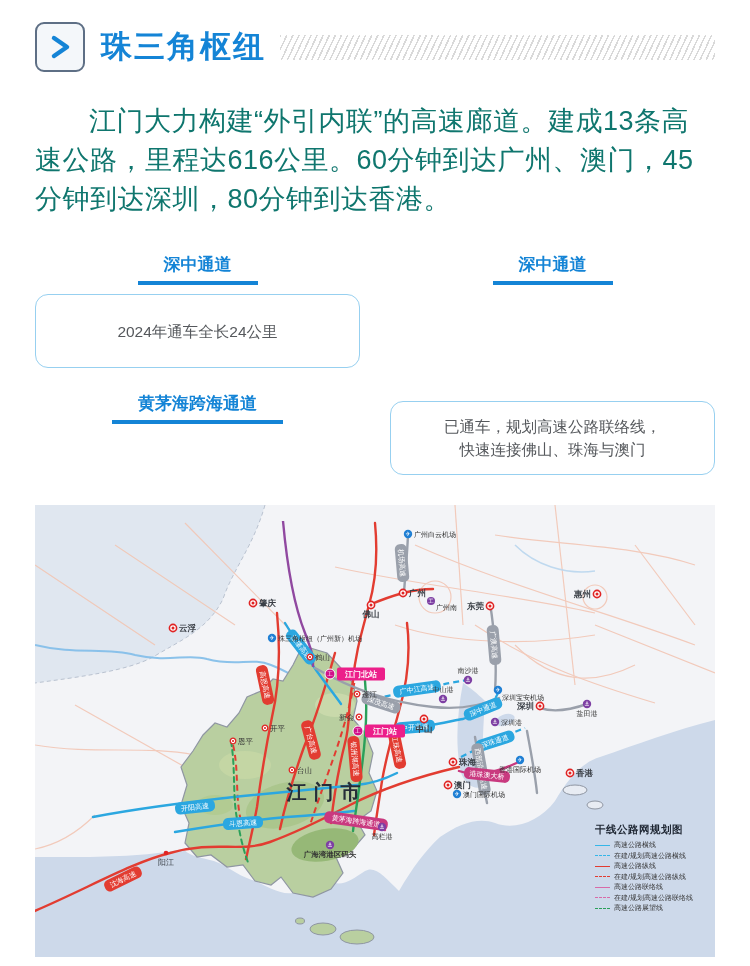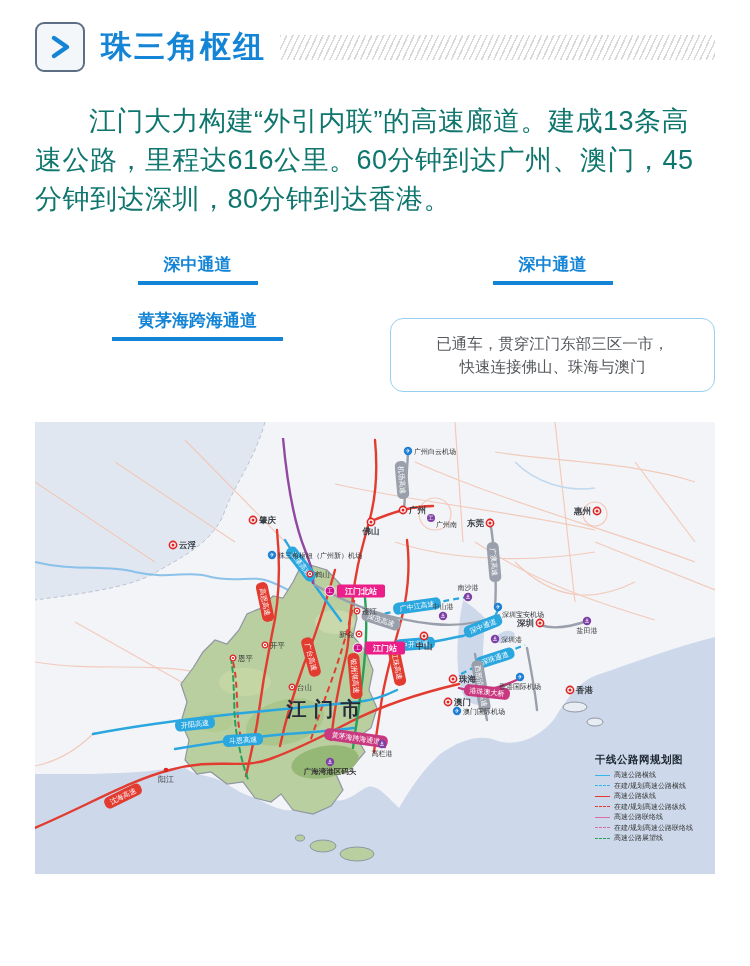--- a/index.html
+++ b/index.html
@@ -18,21 +18,21 @@
   .cards{margin-top:34px;display:grid;grid-template-columns:1fr 1fr;column-gap:30px;row-gap:24px;}
   .card{text-align:center;}
   .card-title{display:inline-block;font-size:17px;font-weight:bold;color:#1484d6;
               padding:0 26px 5px;border-bottom:4px solid #1484d6;}
   .card-box{margin-top:9px;border:1.5px solid #97d0f0;border-radius:13px;min-height:74px;box-sizing:border-box;
             display:flex;align-items:center;justify-content:center;padding:6px 10px;}
   .card-box span{font-size:15.5px;color:#55585c;line-height:23px;white-space:pre-line;}
   
   .map-wrap{position:relative;width:680px;height:452px;margin:30px auto 0;}
   .map-wrap svg{display:block;}
-  .legend{position:absolute;left:560px;top:331px;width:114px;}
+  .legend{position:absolute;left:560px;top:318px;width:114px;}
   .legend-title{font-size:10.5px;font-weight:bold;color:#1c2430;margin-bottom:3px;letter-spacing:.5px;}
   .legend-item{display:flex;align-items:center;gap:4px;font-size:7px;color:#333;line-height:10.5px;}
   .sw{width:15px;height:0;border-top:1.6px solid;flex:0 0 auto;}
   .sw.dash{border-top-style:dashed;}
   .c-cyan{border-top-color:#35b6e8;} .c-red{border-top-color:#e23c31;}
   .c-pink{border-top-color:#d86ba8;} .c-green{border-top-color:#2aa05a;}
 </style>
 </head>
 <body>
 
@@ -46,30 +46,33 @@
     </div>
     <h1 class="hdr-title">珠三角枢纽</h1>
     <div class="hdr-hatch"></div>
   </div>
 
   <p class="intro">江门大力构建“外引内联”的高速廊道。建成13条高速公路，里程达616公里。60分钟到达广州、澳门，45分钟到达深圳，80分钟到达香港。</p>
 
   <div class="cards">
     <div class="card">
       <span class="card-title">深中通道</span>
+      <div class="card-box">
+          <span>2024年通车全长24公里</span>
+        </div>
     </div>
     <div class="card">
       <span class="card-title">深中通道</span>
     </div>
     <div class="card">
       <span class="card-title">黄茅海跨海通道</span>
     </div>
     <div class="card">
       <div class="card-box">
-          <span>已通车，贯穿江门东部三区一市，
+          <span>已通车，规划高速公路联络线，
 快速连接佛山、珠海与澳门</span>
         </div>
     </div>
   </div>
 
   <div class="map-wrap">
     <svg width="680" height="452" viewBox="0 0 680 452">
 
       <rect x="0" y="0" width="680" height="452" fill="#cdd9ea"></rect>
 

